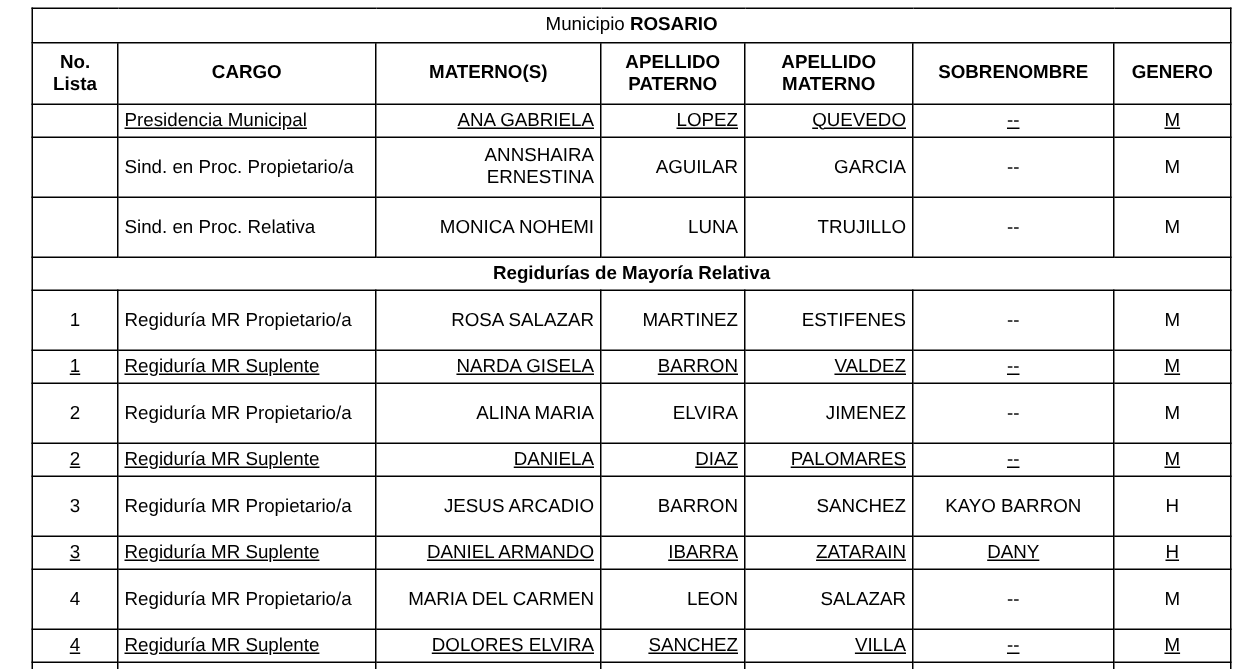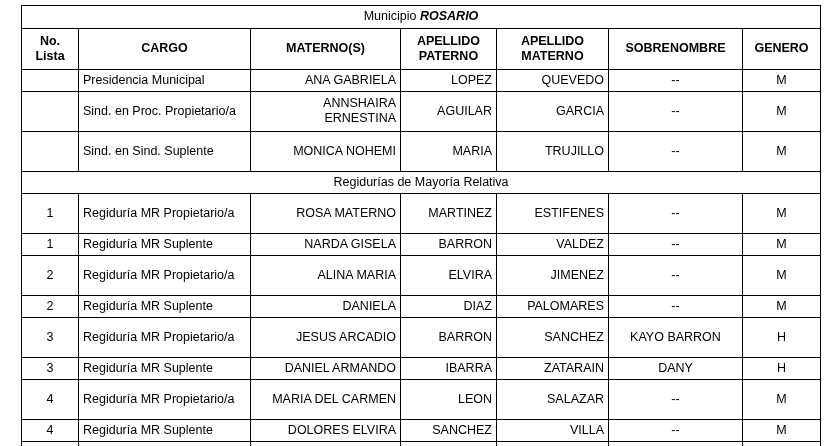--- a/index.html
+++ b/index.html
@@ -48,47 +48,47 @@
   col.c-genero  { width: 78px; }
 
   td.title {
     text-align: center;
     font-size: 13px;
     font-weight: normal;
     height: 19px;
     padding-top: 1px;
     padding-bottom: 1px;
   }
-  td.title .strong { font-weight: bold; font-style: italic; }
+  td.title .strong { font-weight: bold; }
 
   td.colhead {
     text-align: center;
     font-weight: bold;
     font-size: 13px;
     line-height: 15px;
     height: 37px;
     padding: 2px 2px;
   }
 
   td.section {
     text-align: center;
-    font-weight: normal;
+    font-weight: bold;
     font-size: 13px;
     height: 18px;
     padding-top: 1px;
     padding-bottom: 1px;
   }
 
   td.num    { text-align: center; }
   td.cargo  { text-align: left; }
   td.name   { text-align: right; }
   td.center { text-align: center; }
 
   tr.tall td { height: 36px; }
-  tr.short td { height: 18px; }
+  tr.short td { height: 18px; text-decoration: underline; }
 </style>
 </head>
 <body>
 
 <div id="sheet">
   <table class="candidates">
     <colgroup>
       <col class="c-no">
         <col class="c-cargo">
         <col class="c-nombre">
@@ -135,34 +135,34 @@
           <td class="num"></td>
           <td class="cargo">Sind. en Proc. Propietario/a</td>
           <td class="name">ANNSHAIRA ERNESTINA</td>
           <td class="name">AGUILAR</td>
           <td class="name">GARCIA</td>
           <td class="center">--</td>
           <td class="center">M</td>
         </tr>
         <tr class="tall">
           <td class="num"></td>
-          <td class="cargo">Sind. en Sind. Suplente</td>
+          <td class="cargo">Sind. en Proc. Relativa</td>
           <td class="name">MONICA NOHEMI</td>
-          <td class="name">MARIA</td>
+          <td class="name">LUNA</td>
           <td class="name">TRUJILLO</td>
           <td class="center">--</td>
           <td class="center">M</td>
         </tr>
         <tr>
           <td class="section" colspan="7">Regidurías de Mayoría Relativa</td>
         </tr>
         <tr class="tall">
           <td class="num">1</td>
           <td class="cargo">Regiduría MR Propietario/a</td>
-          <td class="name">ROSA MATERNO</td>
+          <td class="name">ROSA SALAZAR</td>
           <td class="name">MARTINEZ</td>
           <td class="name">ESTIFENES</td>
           <td class="center">--</td>
           <td class="center">M</td>
         </tr>
         <tr class="short">
           <td class="num">1</td>
           <td class="cargo">Regiduría MR Suplente</td>
           <td class="name">NARDA GISELA</td>
           <td class="name">BARRON</td>

